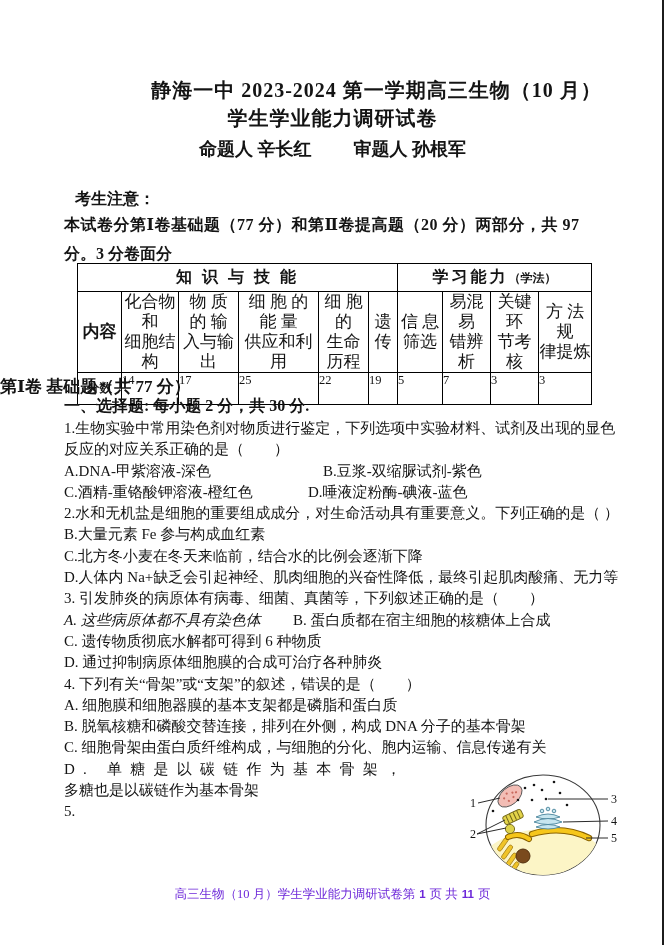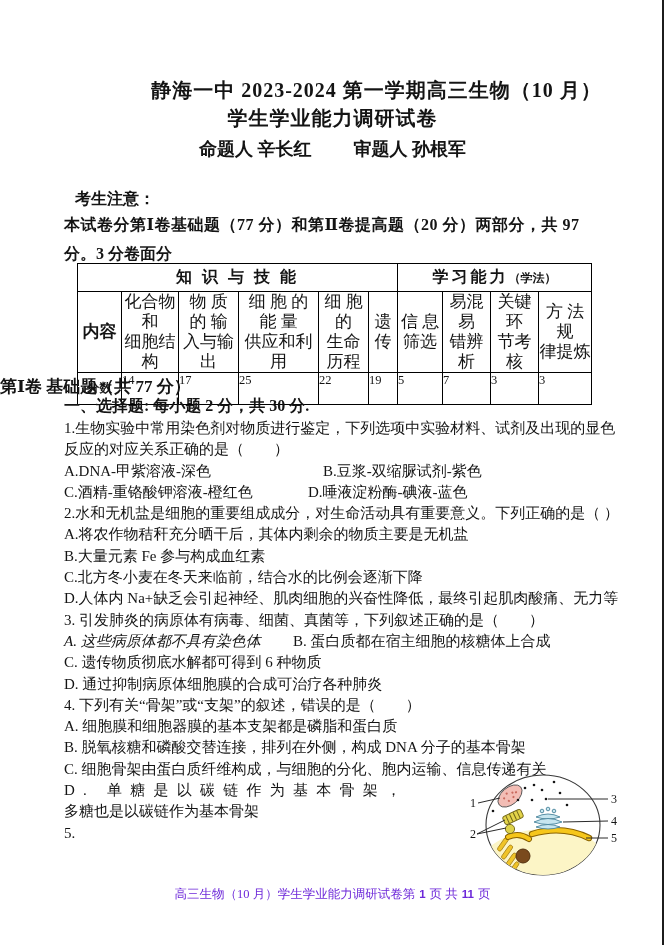--- a/index.html
+++ b/index.html
@@ -136,21 +136,20 @@
 
   <div class="section-title">第Ⅰ卷 基础题（共 77 分）</div>
   <div class="subtitle">一、选择题: 每小题 2 分，共 30 分.</div>
 
   <div class="qblock">
     <div class="qline">1.生物实验中常用染色剂对物质进行鉴定，下列选项中实验材料、试剂及出现的显色</div>
     <div class="qline">反应的对应关系正确的是（　　）</div>
     <div class="qline"><span class="colA">A.DNA-甲紫溶液-深色</span><span>B.豆浆-双缩脲试剂-紫色</span></div>
     <div class="qline"><span class="colC">C.酒精-重铬酸钾溶液-橙红色</span><span>D.唾液淀粉酶-碘液-蓝色</span></div>
     <div class="qline">2.水和无机盐是细胞的重要组成成分，对生命活动具有重要意义。下列正确的是（ ）</div>
-    <div class="qline">A.将农作物秸秆充分晒干后，其体内剩余的物质主要是无机盐</div>
     <div class="qline">B.大量元素 Fe 参与构成血红素</div>
     <div class="qline">C.北方冬小麦在冬天来临前，结合水的比例会逐渐下降</div>
     <div class="qline">D.人体内 Na+缺乏会引起神经、肌肉细胞的兴奋性降低，最终引起肌肉酸痛、无力等</div>
     <div class="qline">3. 引发肺炎的病原体有病毒、细菌、真菌等，下列叙述正确的是（　　）</div>
     <div class="qline"><span class="colA3">A. 这些病原体都不具有染色体</span><span>B. 蛋白质都在宿主细胞的核糖体上合成</span></div>
     <div class="qline">C. 遗传物质彻底水解都可得到 6 种物质</div>
     <div class="qline">D. 通过抑制病原体细胞膜的合成可治疗各种肺炎</div>
     <div class="qline">4. 下列有关“骨架”或“支架”的叙述，错误的是（　　）</div>
     <div class="qline">A. 细胞膜和细胞器膜的基本支架都是磷脂和蛋白质</div>
     <div class="qline">B. 脱氧核糖和磷酸交替连接，排列在外侧，构成 DNA 分子的基本骨架</div>

